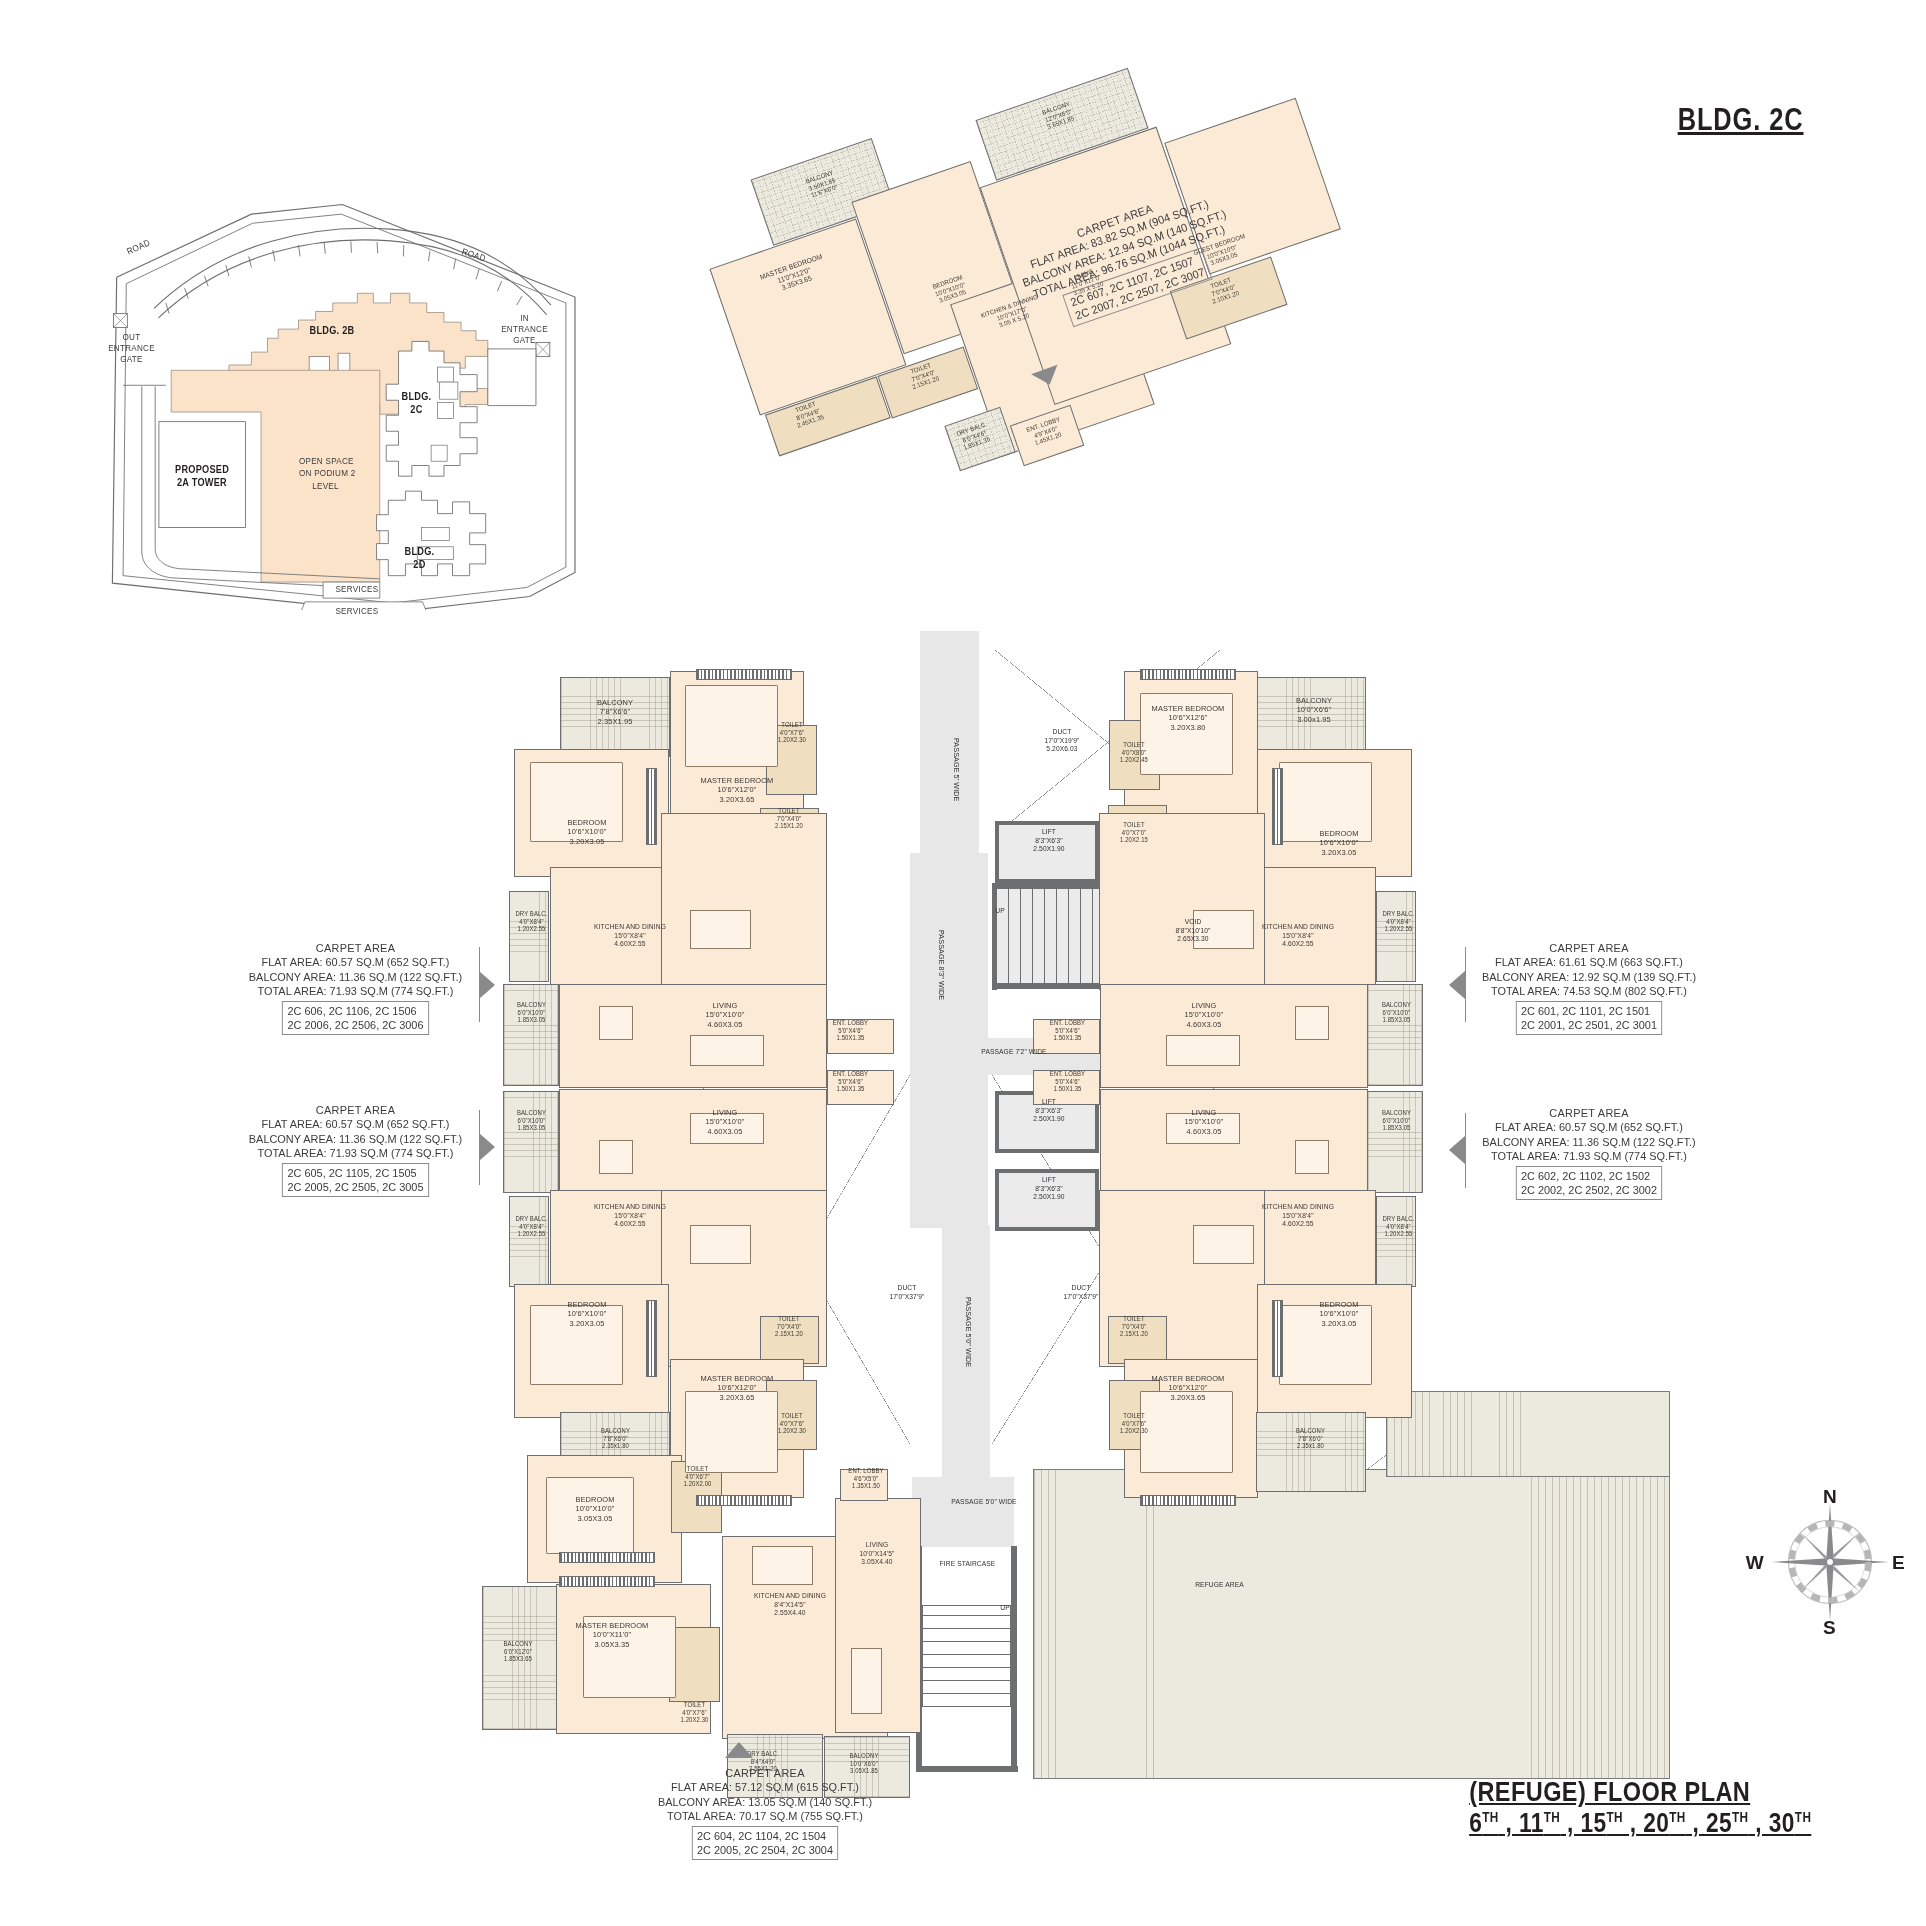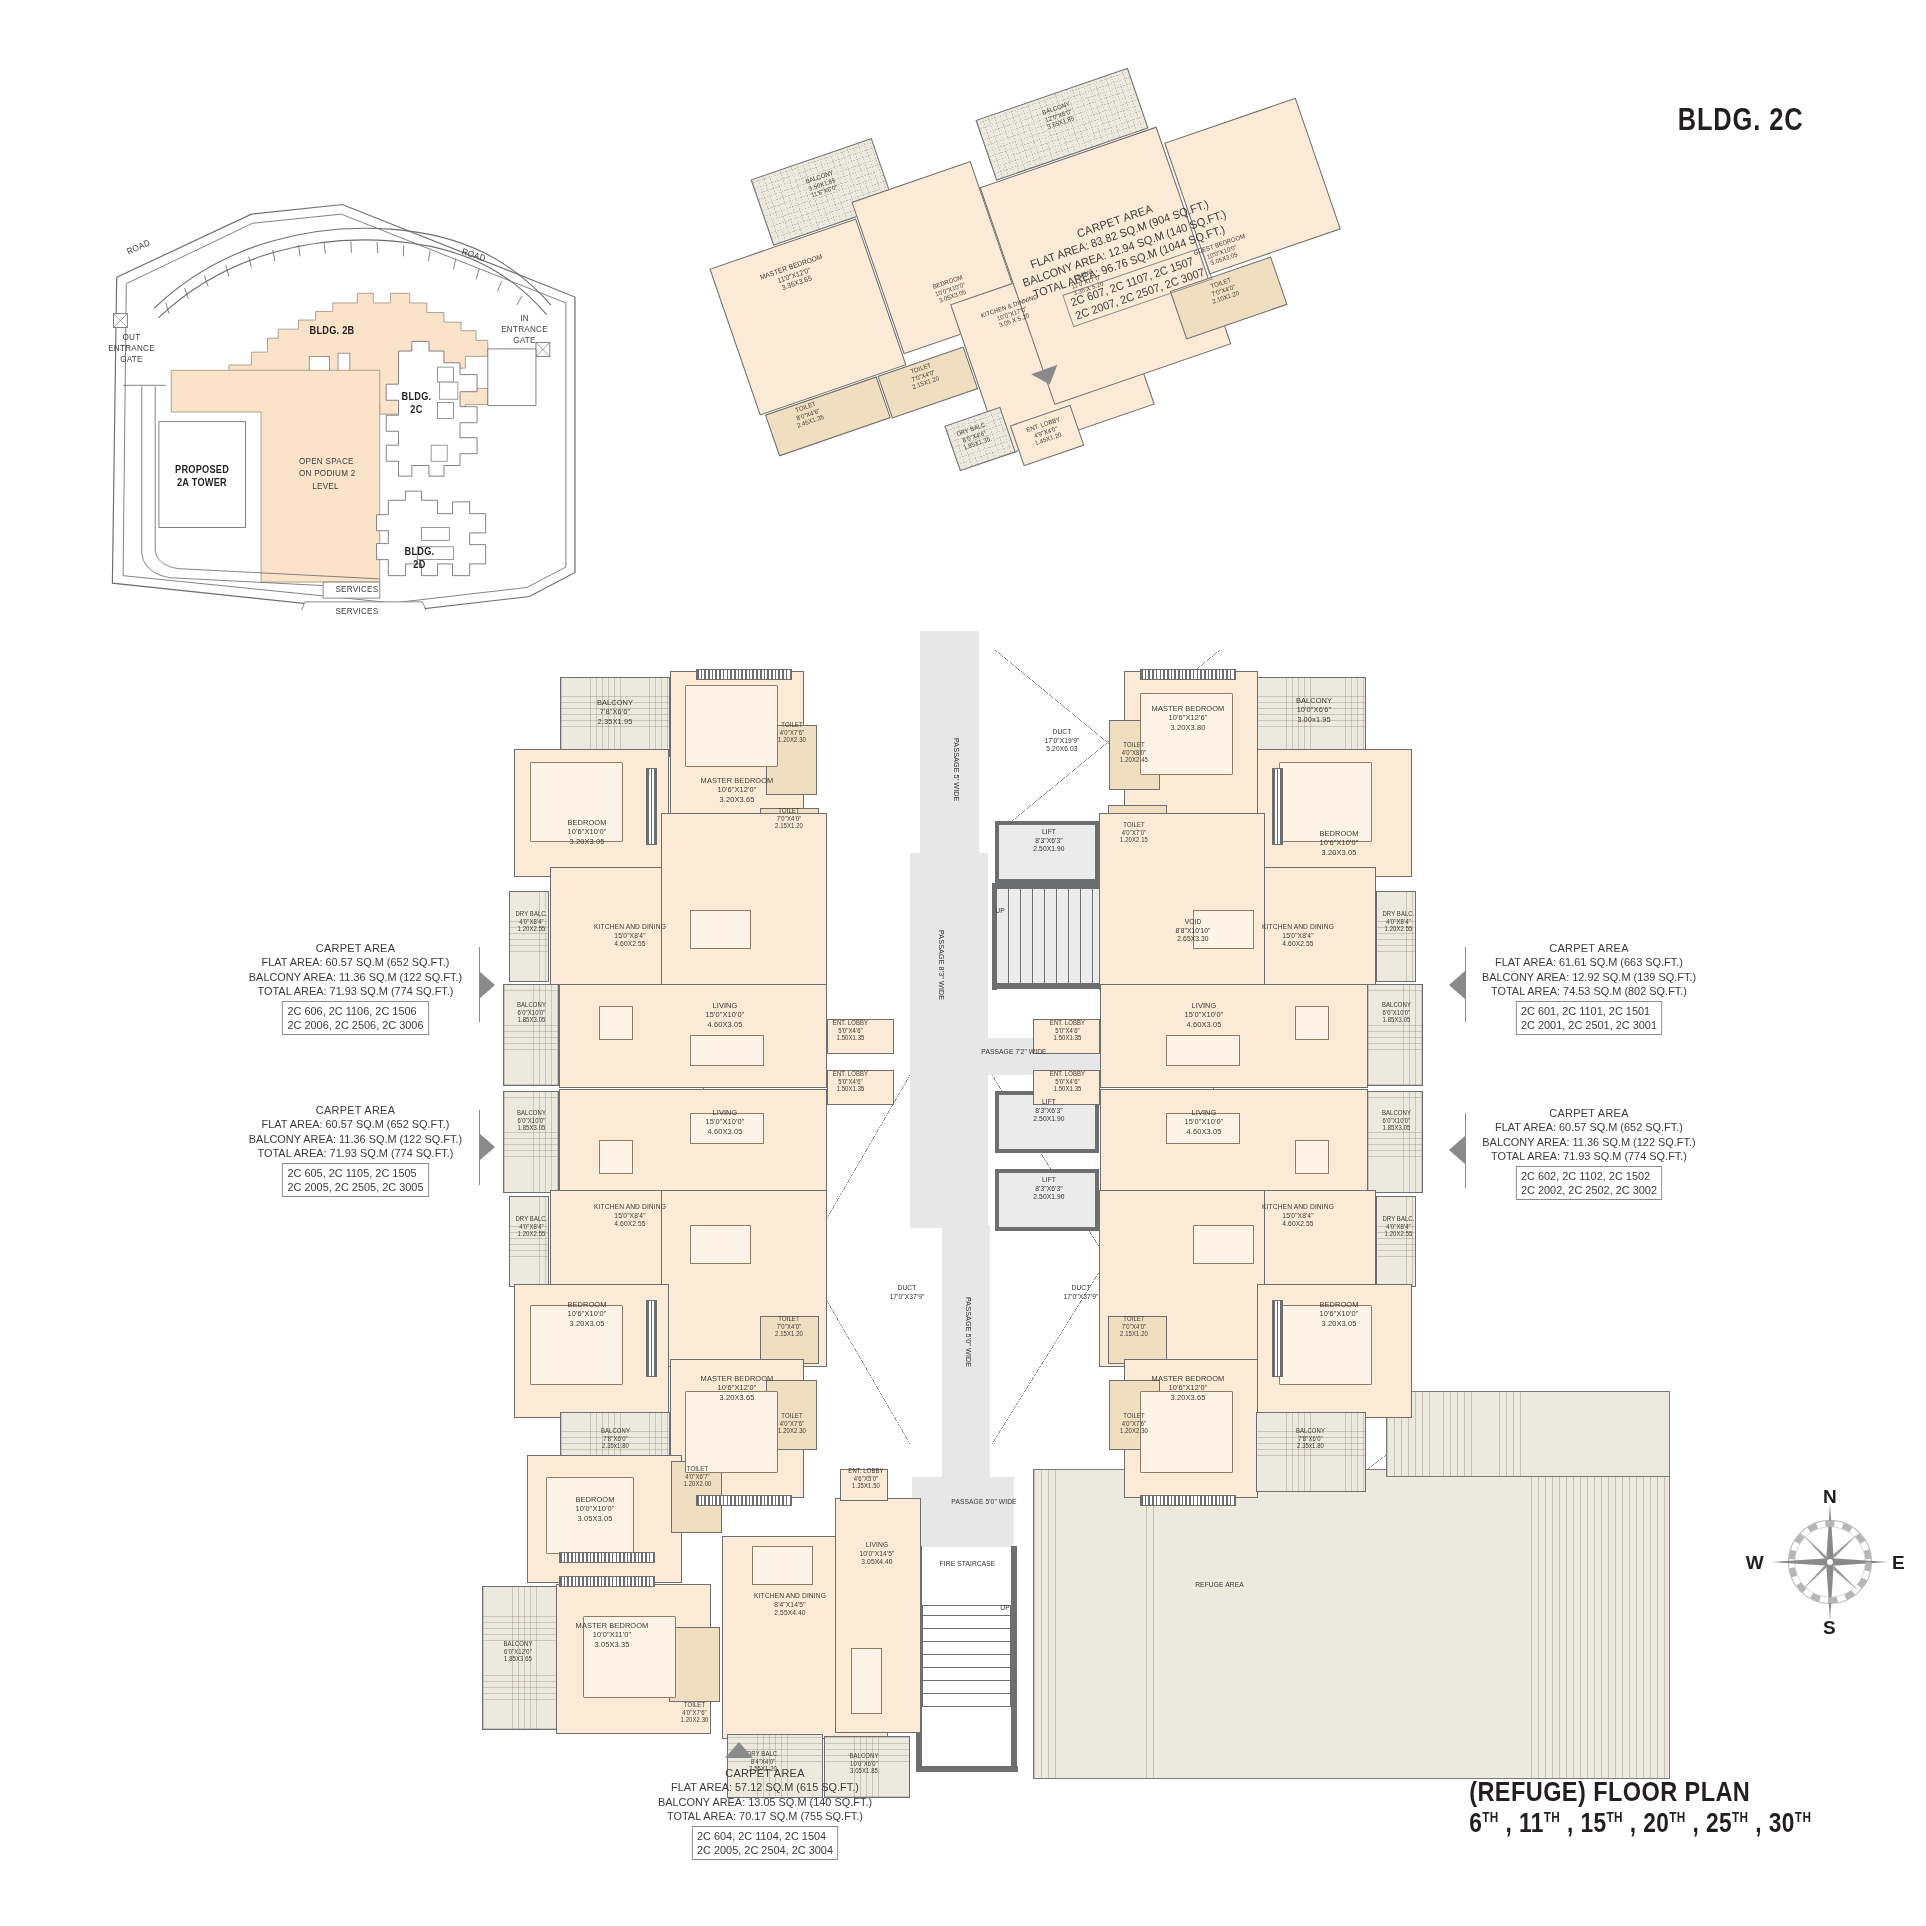--- a/index.html
+++ b/index.html
@@ -1,19 +1,19 @@
 <!DOCTYPE html>
 <html style="font-size:8.6px"><head>
 <meta charset="utf-8">
 <style>
   html,body{margin:0;padding:0;background:#fff;}
   body{width:1926px;height:1926px;position:relative;overflow:hidden;
        font-family:"Liberation Sans", sans-serif;color:#231f20;}
   .abs{position:absolute;}
-  .nosel{-webkit-user-select:none;user-select:none;}
+  .nosel{-webkit-user-select:none;user-select:none;text-decoration:underline;}
 
   
   .ttl-bldg{font-size:31px;font-weight:700;letter-spacing:1.1px;color:#231f20;
             transform:scaleX(.82);transform-origin:right top;white-space:nowrap;}
   .ttl-plan{font-size:28px;font-weight:700;letter-spacing:0.5px;color:#231f20;
             transform:scaleX(.84);transform-origin:right top;white-space:nowrap;}
   .ttl-floors{font-size:27px;font-weight:700;letter-spacing:0.5px;color:#231f20;
             transform:scaleX(.84);transform-origin:right top;white-space:nowrap;}
   .ttl-floors sup{font-size:14px;vertical-align:super;}
 

